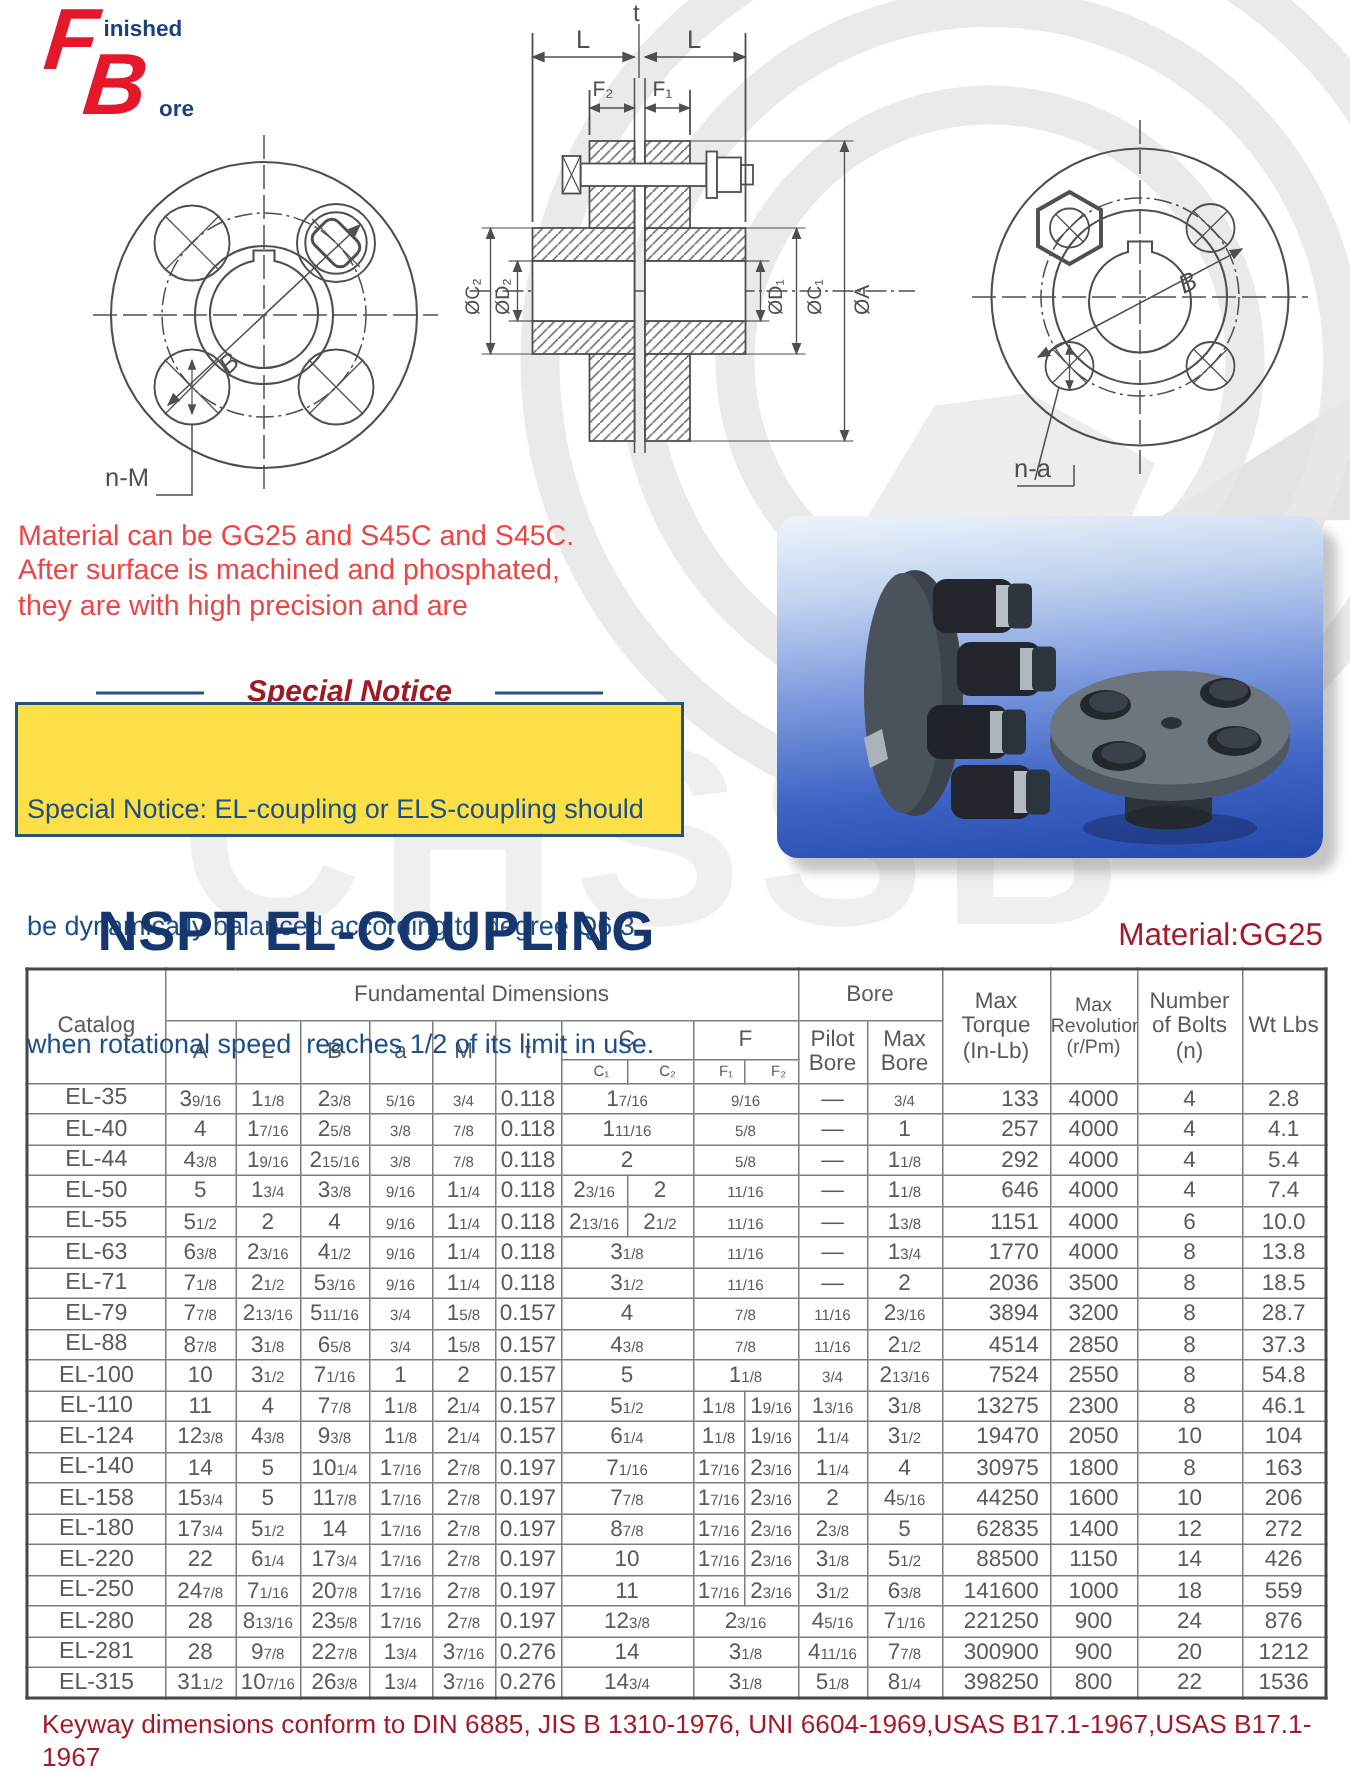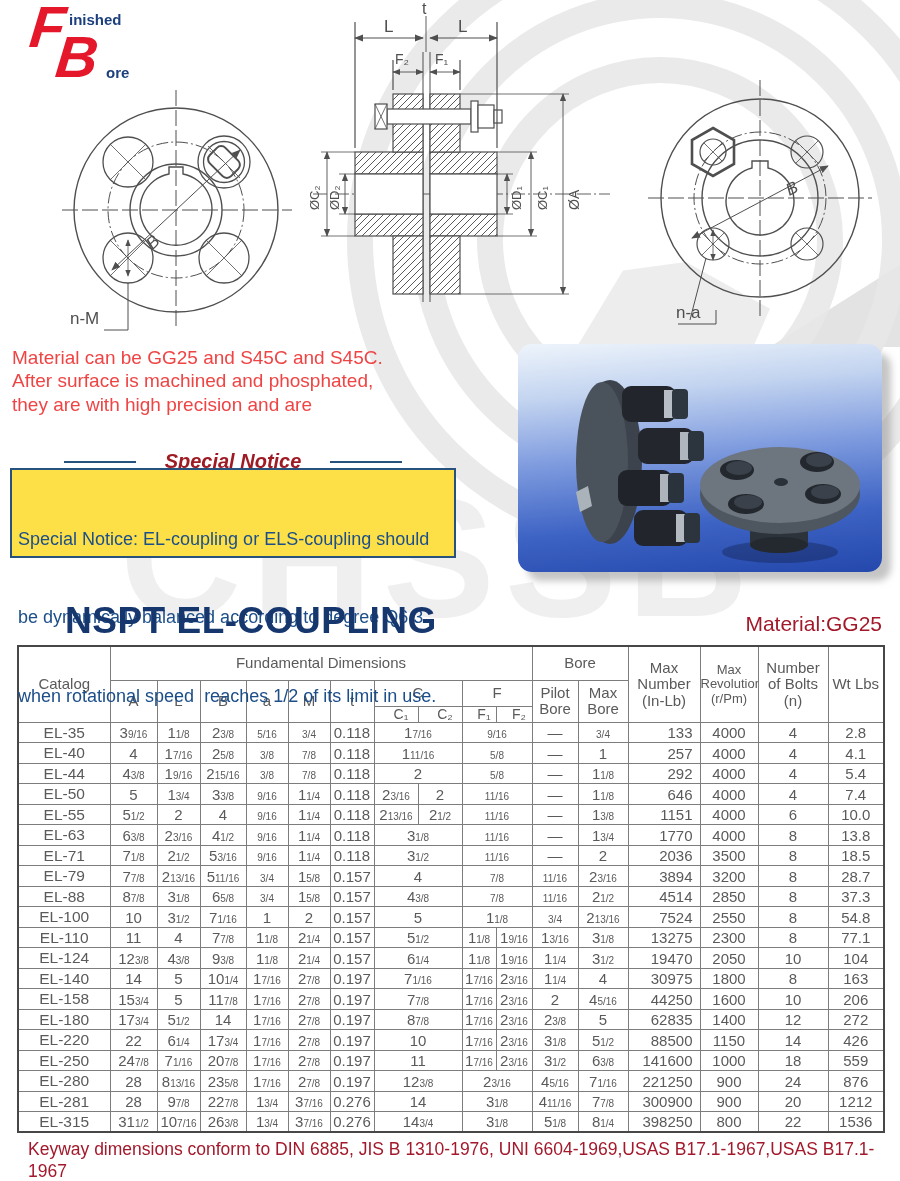--- a/index.html
+++ b/index.html
@@ -59,21 +59,21 @@
   
   #tbl-wrap { position:absolute; left:17px; top:645px; z-index:1; }
   table { border-collapse:collapse; table-layout:fixed; width:867px;
     color:#5a5a5a; font-size:15px; }
   th, td { border:1px solid #7d7d7d; text-align:center; vertical-align:middle;
     font-weight:normal; padding:0; overflow:hidden; }
   table { border:2px solid #474747; }
   thead th { line-height:1.1; }
   tr.h1 th { height:34px; }
   tr.h2 th { height:26px; }
-  tr.h3 th { height:16px; font-size:14px;padding-left:10px; }
+  tr.h3 th { height:16px; font-size:10px;padding-left:10px; }
   th.rev { font-size:13px;margin-left:44px; }
   tbody td { height:20.5px; }
   td.cat { font-size:15.5px; }
   td.num { text-align:right; padding-right:7px; }
   .fr { font-size:10px; }
   
   #footnote { position:absolute; left:28px; top:1139px; z-index:2;
     color:#a3192b; font-size:17.5px; line-height:1.25; }
 </style>
 </head>
@@ -332,21 +332,21 @@
           <col style="width:72px">
           <col style="width:58px">
           <col style="width:70px">
         <col style="width:56px">
       </colgroup>
       <thead>
         <tr class="h1">
           <th rowspan="3">Catalog</th>
           <th colspan="10">Fundamental Dimensions</th>
           <th colspan="2">Bore</th>
-          <th rowspan="3">Max Number (In-Lb)</th>
+          <th rowspan="3">Max Torque (In-Lb)</th>
           <th rowspan="3" class="rev">Max Revolution (r/Pm)</th>
           <th rowspan="3">Number of Bolts (n)</th>
           <th rowspan="3">Wt Lbs</th>
         </tr>
         <tr class="h2">
           <th rowspan="2">A</th>
           <th rowspan="2">L</th>
           <th rowspan="2">B</th>
           <th rowspan="2">a</th>
           <th rowspan="2">M</th>
@@ -545,21 +545,21 @@
             <td>2<span class="fr">1/4</span></td>
             <td>0.157</td>
             <td colspan="2">5<span class="fr">1/2</span></td>
             <td>1<span class="fr">1/8</span></td>
             <td>1<span class="fr">9/16</span></td>
             <td>1<span class="fr">3/16</span></td>
             <td>3<span class="fr">1/8</span></td>
             <td class="num">13275</td>
             <td>2300</td>
             <td>8</td>
-            <td>77.1</td>
+            <td>46.1</td>
           </tr>
           <tr>
             <td class="cat">EL-124</td>
             <td>12<span class="fr">3/8</span></td>
             <td>4<span class="fr">3/8</span></td>
             <td>9<span class="fr">3/8</span></td>
             <td>1<span class="fr">1/8</span></td>
             <td>2<span class="fr">1/4</span></td>
             <td>0.157</td>
             <td colspan="2">6<span class="fr">1/4</span></td>

